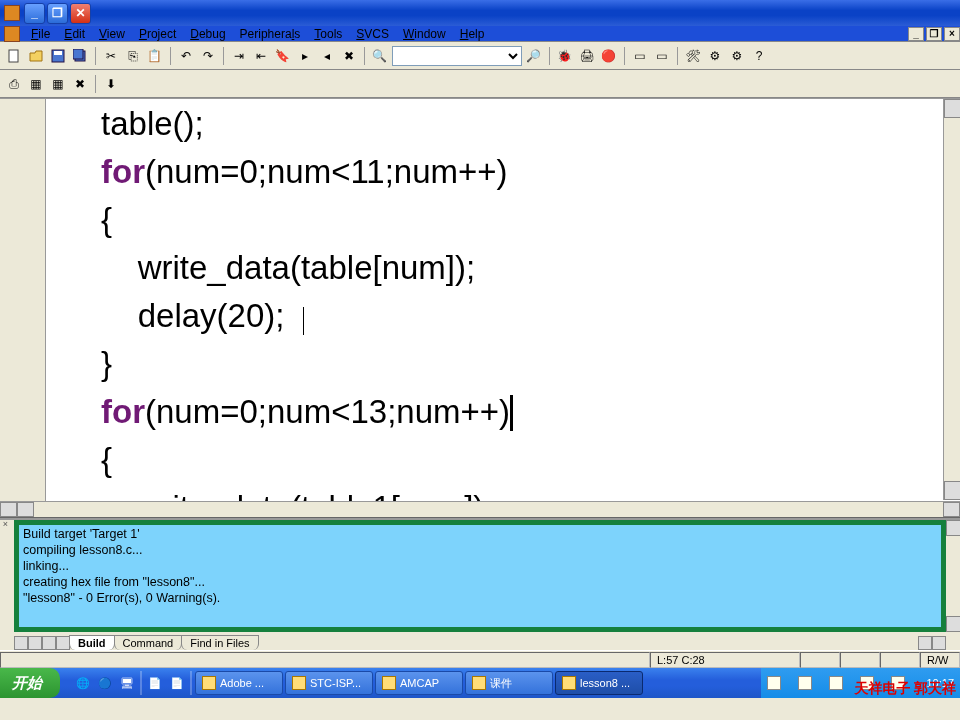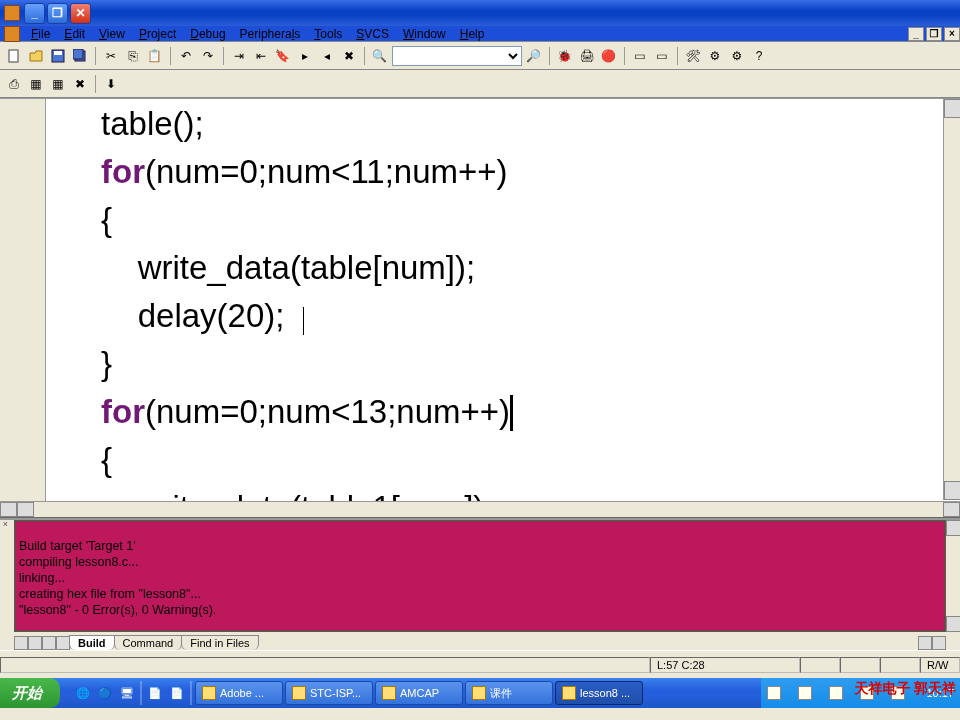--- a/index.html
+++ b/index.html
@@ -41,32 +41,32 @@
 .editor-sb-h { position:absolute; left:0; right:0; bottom:0; height:16px; background:#ece9d8; border-top:1px solid #999; display:flex; }
 .editor-sb-h .hbtn { width:17px; height:100%; background:#ddd; border:1px solid #888; }
 .editor-sb-h .track { flex:1; }
 
 .caret { display:inline-block; width:3px; height:36px; background:#000; vertical-align:text-bottom; margin-bottom:2px; }
 .caret.small { width:1px; height:28px; }
 
 
 .output-wrap { height:132px; border-top:2px solid #999; background:#ece9d8; position:relative; }
 .output-close { position:absolute; left:0; top:0; width:11px; height:11px; font:9px/9px sans-serif; text-align:center; color:#555; }
-.output { position:absolute; left:14px; right:14px; top:0; bottom:18px; background:#be185d; border:1px solid #15803d; overflow:hidden; font:12.5px/15px "Courier New",monospace; padding:18px 4px; white-space:pre; }
+.output { position:absolute; left:14px; right:14px; top:0; bottom:18px; background:#7dd3fc; border:5px solid #15803d; overflow:hidden; font:12.5px/15px "Courier New",monospace; padding:2px 4px; white-space:pre; }
 .output-sb { position:absolute; right:0; top:0; bottom:18px; width:14px; background:#ece9d8; }
 .output-sb::before,.output-sb::after{content:"";position:absolute;left:0;width:100%;height:14px;background:#ddd;border:1px solid #888;}
 .output-sb::before{top:0;} .output-sb::after{bottom:0;}
 .output-tabs { position:absolute; left:14px; right:14px; bottom:0; height:17px; display:flex; align-items:flex-end; background:#ece9d8; font-size:11px; }
 .output-tabs .navbtn { width:14px; height:14px; border:1px solid #888; background:#ddd; }
 .output-tabs .tab { padding:1px 8px; border:1px solid #888; border-bottom:none; background:#ece9d8; margin-left:-1px; border-bottom-left-radius:6px; border-bottom-right-radius:6px; }
 .output-tabs .tab.active { background:#fff; font-weight:bold; }
 .output-tabs .sb-h{ flex:1; display:flex; justify-content:flex-end; }
 
 
-.statusbar { height:28px; background:#ece9d8; border-top:1px solid #fff; display:flex; align-items:center; font-size:11px; }
+.statusbar { height:18px; background:#ece9d8; border-top:1px solid #fff; display:flex; align-items:center; font-size:11px; }
 .statusbar .cell { border:1px inset #bbb; height:16px; padding:0 6px; display:flex; align-items:center; }
 .statusbar .cell.grow { flex:1; }
 .wm-red { position:absolute; right:4px; bottom:22px; color:#d00; font:bold 14px "SimSun",serif; }
 
 
 .taskbar { height:30px; background:linear-gradient(#3a81ee,#245edb 40%,#245edb 60%,#1e56c8); display:flex; align-items:center; color:#fff; font-size:11px; }
 .start { height:100%; padding:0 18px 0 12px; background:linear-gradient(#49b84a,#2c9430); display:flex; align-items:center; font:italic bold 15px Tahoma; border-radius:0 10px 10px 0; margin-right:12px; }
 .ql { width:20px; height:20px; margin:0 1px; display:flex; align-items:center; justify-content:center; }
 .tbsep { width:2px; height:24px; background:rgba(255,255,255,.25); margin:0 2px; }
 .task { height:24px; min-width:88px; max-width:120px; padding:0 6px; margin:0 1px; background:linear-gradient(#5b93ed,#3472db); border:1px solid #1a4aa8; border-radius:3px; display:flex; align-items:center; gap:4px; overflow:hidden; white-space:nowrap; }

